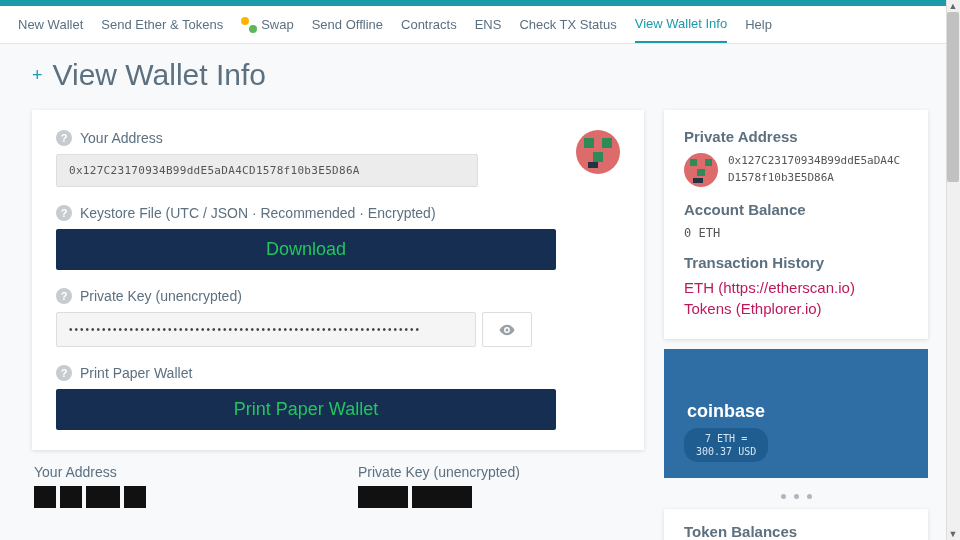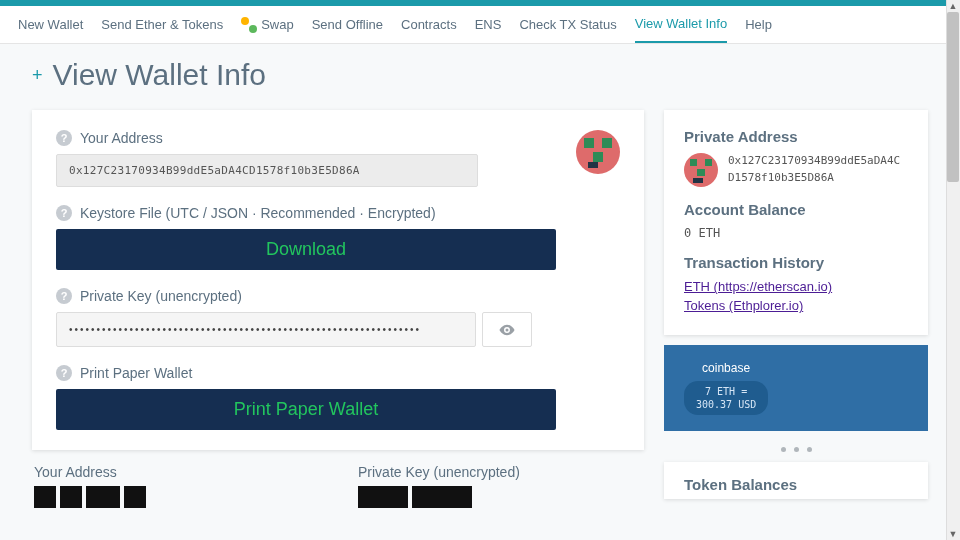--- a/index.html
+++ b/index.html
@@ -45,28 +45,28 @@
   .identicon.sm .a{left:6px;top:6px;width:7px;height:7px}
   .identicon.sm .b{right:6px;top:6px;width:7px;height:7px}
   .identicon.sm .c{left:13px;top:16px;width:8px;height:7px}
   .identicon.sm .d{left:9px;right:9px;bottom:4px;height:5px}
 
   .right .card { padding: 18px 20px; }
   .r-title { color: #5c7080; font-size: 15px; font-weight: 600; margin-bottom: 8px; }
   .r-row { display: flex; gap: 10px; align-items: flex-start; margin-bottom: 14px; }
   .r-addr { font-family: Consolas, monospace; font-size: 11px; color: #555; word-break: break-all; line-height: 1.5; }
   .r-bal { font-family: Consolas, monospace; font-size: 12px; color: #555; margin-bottom: 14px; }
-  .r-link { color: #4c1d95; font-size: 13px; cursor: pointer; display: block; margin-bottom: 4px; text-decoration: underline; }
+  .r-link { color: #be185d; font-size: 15px; cursor: pointer; display: block; margin-bottom: 4px; }
 
   .promo { background: #2f6ea5; color: #fff; padding: 16px 20px; display: flex; align-items: center; justify-content: space-between; gap: 12px; }
   .promo-left { flex: 1; }
   .promo-sub { font-size: 11px; opacity: .85; margin-bottom: 4px; }
   .promo-head { font-size: 17px; font-weight: 500; }
   .promo-right { text-align: center; }
-  .promo-brand { font-size: 12px; font-weight: 400; margin-bottom: 6px; }
+  .promo-brand { font-size: 18px; font-weight: 700; margin-bottom: 6px; margin-top: 36px; }
   .promo-pill { background: #1f5c8f; border-radius: 14px; padding: 4px 12px; font-family: Consolas, monospace; font-size: 10px; line-height: 1.3; color: #d5e5f5; }
   .dots { display: flex; gap: 8px; justify-content: center; margin-top: 6px; }
   .dot { width: 5px; height: 5px; border-radius: 50%; background: #b0b6bb; }
 
   .qr-row { display: flex; gap: 40px; padding: 0 2px; }
   .qr-col { flex: 1; }
   .qr-label { color: #5c7080; font-size: 14px; margin-bottom: 6px; }
   .qr-stub { display: flex; gap: 4px; }
   .qr-block { width: 22px; height: 22px; background: #111; }
 

